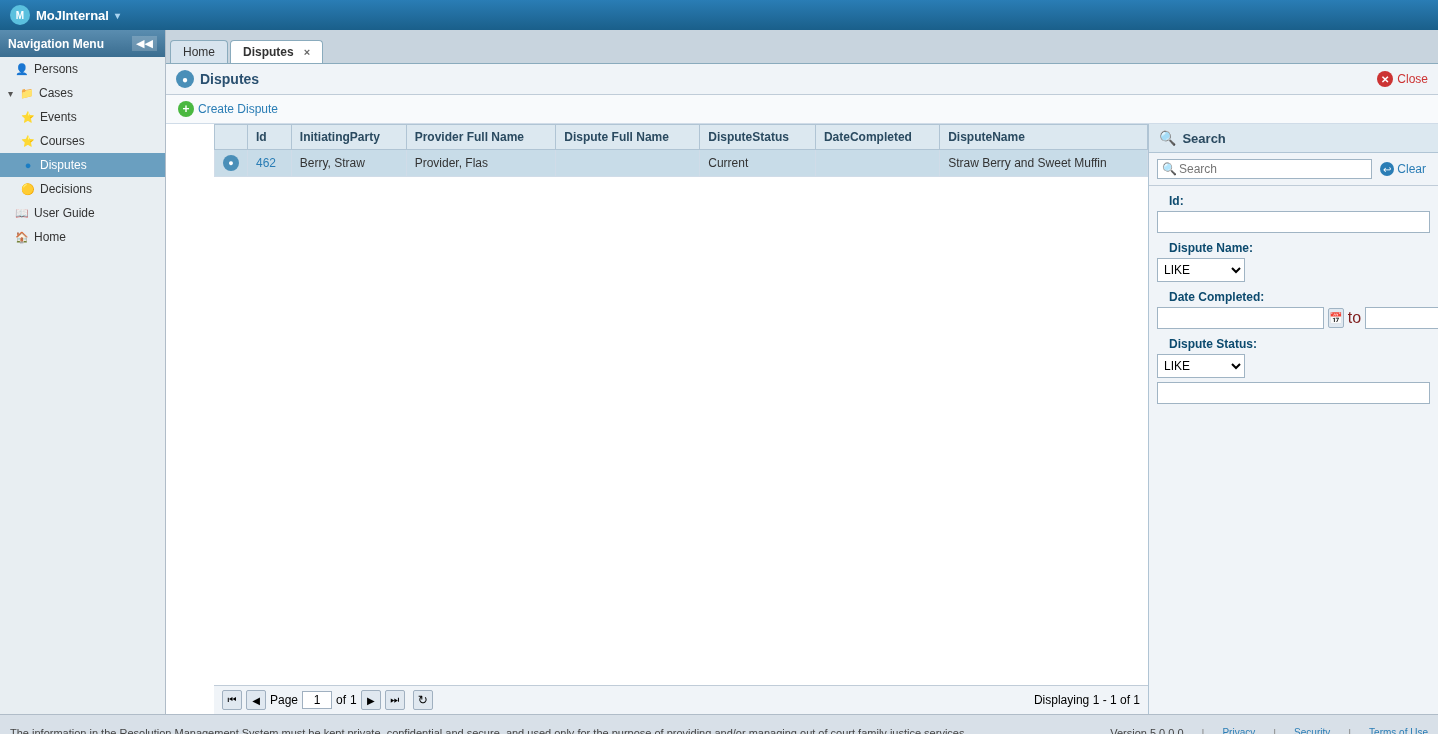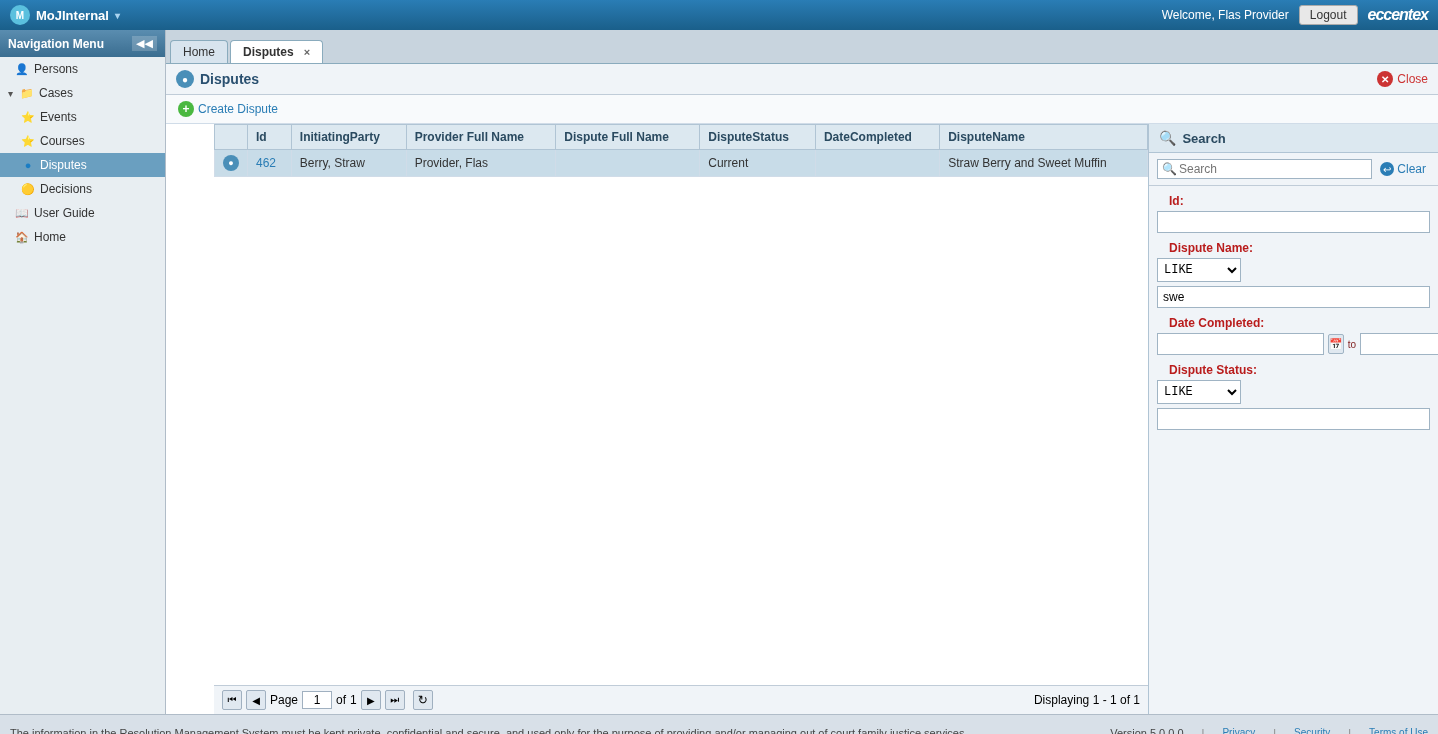--- a/index.html
+++ b/index.html
@@ -345,21 +345,21 @@
     }
 
     #search-fields {
       padding: 8px;
       display: flex;
       flex-direction: column;
       gap: 8px;
     }
     .field-label {
       font-weight: bold;
-      color: #b91c1c;
+      color: #0c4a6e;
       margin-bottom: 3px;
       font-size: 12px;
       padding-left: 12px;
     }
     .field-input {
       width: 100%;
       border: 1px solid #a0b4c4;
       padding: 3px 5px;
       font-size: 12px;
       background: white;
@@ -367,36 +367,35 @@
     .field-row {
       display: flex;
       align-items: center;
       gap: 4px;
     }
     .field-select {
       border: 1px solid #a0b4c4;
       padding: 3px 2px;
       font-size: 12px;
       background: white;
-      font-family: Liberation Mono, monospace;
     }
     .date-input {
       flex: 1;
       border: 1px solid #a0b4c4;
       padding: 3px 5px;
       font-size: 12px;
       background: white;
     }
     .cal-btn {
       background: #e0e8f0; border: 1px solid #a0b4c4;
       width: 20px; height: 20px;
       display: flex; align-items: center; justify-content: center;
       cursor: pointer; font-size: 11px; border-radius: 2px;
     }
-    .to-label { font-size: 10px; color: #7f1d1d; }
+    .to-label { font-size: 16px; color: #7f1d1d; }
 
     
     #footer {
       height: 36px;
       background: #d8e0e8;
       border-top: 1px solid #b0bcc8;
       display: flex;
       align-items: center;
       justify-content: space-between;
       padding: 0 10px;
@@ -410,25 +409,20 @@
     .footer-sep { color: #888; }
   </style>
 </head>
 <body>
 
 <div id="top-header">
   <div id="app-title-area">
     <div id="app-logo-icon">M</div>
     <span>MoJInternal</span>
     <span id="dropdown-arrow">▾</span>
-  </div>
-  <div id="header-right">
-    <span>Welcome, Flas Provider</span>
-    <button id="logout-btn">Logout</button>
-    <span id="eccentex-logo">eccentex</span>
   </div>
 </div>
 
 <div id="main-layout">
 
   <div id="sidebar">
     <div id="sidebar-header">
       <span>Navigation Menu</span>
       <button id="sidebar-collapse-btn">◀◀</button>
     </div>
@@ -587,21 +581,20 @@
             <div>
               <div class="field-label">Dispute Name:</div>
               <div class="field-row">
                 <select class="field-select">
                   <option>LIKE</option>
                   <option>=</option>
                   <option>!=</option>
                   <option>CONTAINS</option>
                 </select>
               </div>
-              <input class="field-input" type="text" value="swe" style="margin-top: 4px;">
             </div>
 
             <div>
               <div class="field-label">Date Completed:</div>
               <div class="field-row">
                 <input class="date-input" type="text" value="" style="">
                 <div class="cal-btn">📅</div>
                 <span class="to-label">to</span>
                 <input class="date-input" type="text" value="" style="">
 

